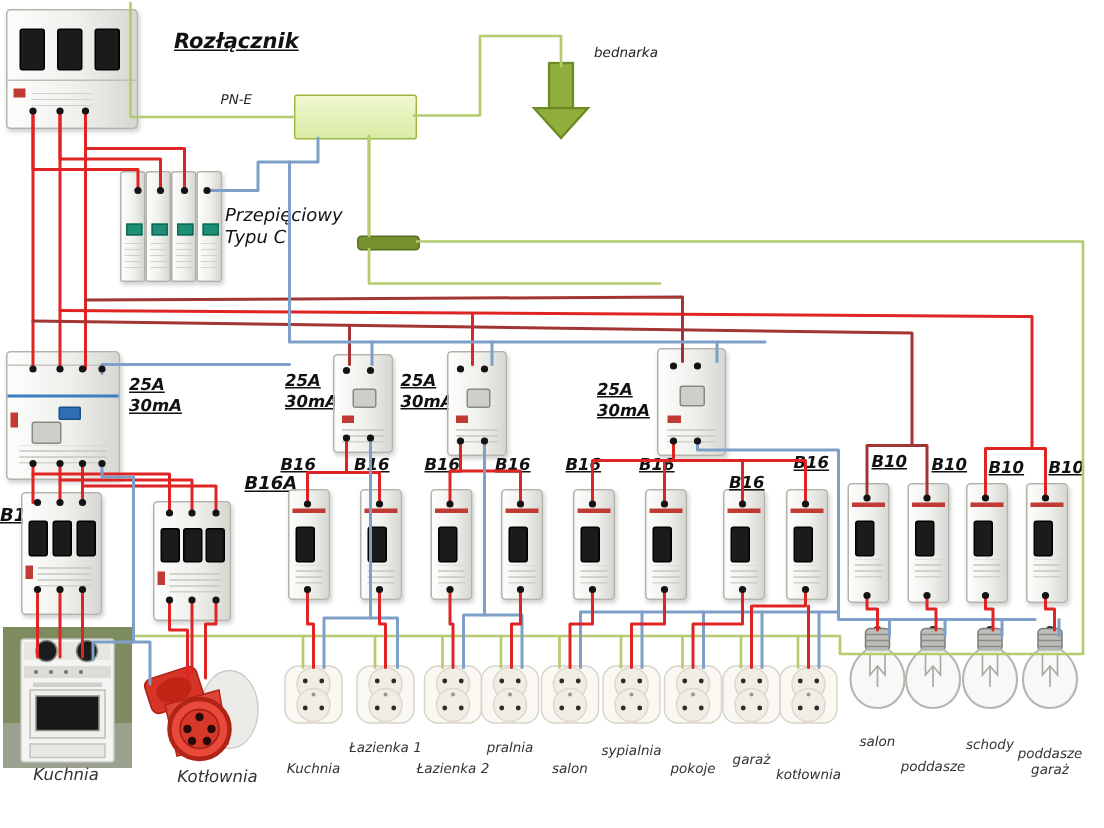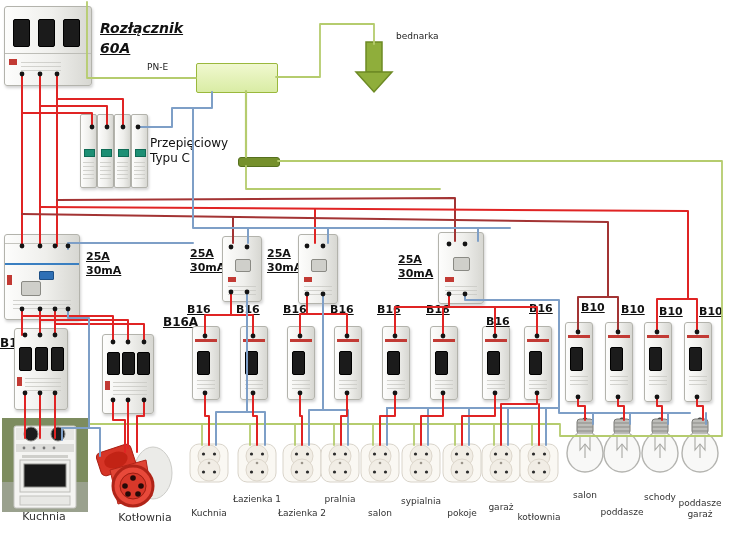--- a/index.html
+++ b/index.html
@@ -1,18 +1,18 @@
 <!DOCTYPE html>
 <html><head>
 <meta charset="utf-8">
 <style>
   html,body{margin:0;padding:0;background:#fff;}
   #canvas{position:relative;width:736px;height:552px;background:#fff;overflow:hidden;
           font-family:"DejaVu Sans","Liberation Sans",sans-serif;}
-  .abs{position:absolute;}
+  .abs{position:absolute;font-style:italic;}
   svg.layer{position:absolute;left:0;top:0;pointer-events:none;}
   
   .title{font-size:14px;font-weight:bold;font-style:italic;text-decoration:underline;
          color:#111;line-height:1.45;}
   .lbl-sm{font-size:9px;color:#222;}
   .lbl-md{font-size:12px;color:#111;line-height:1.25;}
   .lbl-dev{font-size:11px;font-weight:bold;text-decoration:underline;color:#111;line-height:1.3;}
   .cap{font-size:9px;color:#333;text-align:center;line-height:1.2;}
   
   .device{position:absolute;border-radius:3px;border:1px solid #b3b3ac;
@@ -27,23 +27,22 @@
   .specks{position:absolute;background:repeating-linear-gradient(0deg,#c9c9c4 0 1px,transparent 1px 4px);opacity:.8;}
   .greenblock{position:absolute;background:linear-gradient(180deg,#f0f8cf,#d9ecA4);
               border:1.5px solid #9ab83c;border-radius:2px;}
   .busbar{position:absolute;background:#75902c;border:1.5px solid #55701e;border-radius:3px;}
 </style>
 </head>
 <body>
 
 <div id="canvas" style="--olv: #8fae3b; --olvb: #6d8a24;">
 
-  <div class="abs title" style="left:100px;top:18px;width:120px;">
+  <div class="abs title" style="left:116px;top:18px;width:120px;">
     <div>Rozłącznik</div>
-    <div>60A</div>
   </div>
   <div class="abs lbl-sm" style="left:147px;top:62px;">PN-E</div>
   <div class="abs lbl-sm" style="left:396px;top:31px;">bednarka</div>
   <div class="abs lbl-md" style="left:150px;top:136px;width:70px;">
     <div>Przepięciowy</div>
     <div>Typu C</div>
   </div>
 
   <div class="abs lbl-dev" style="left:86px;top:250px;">
     <div>25A</div>

